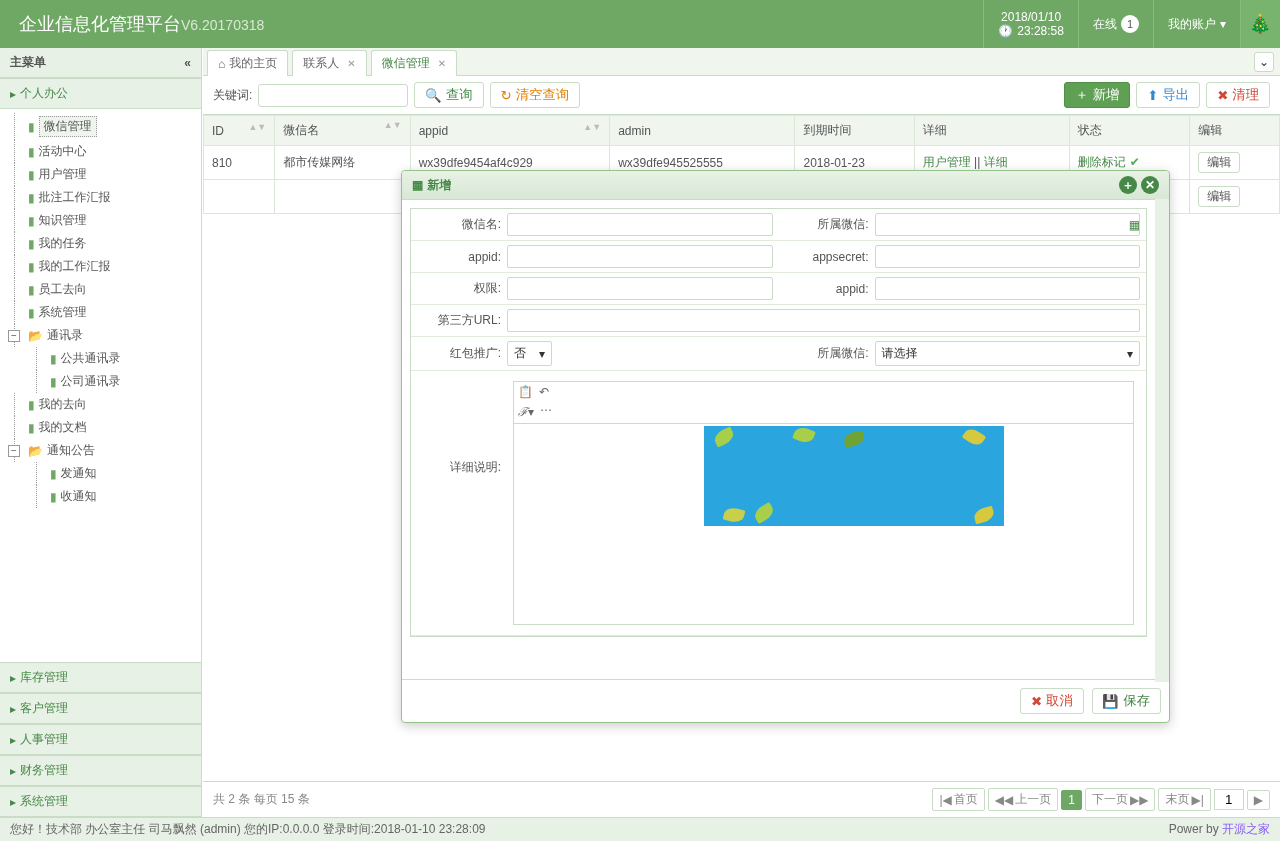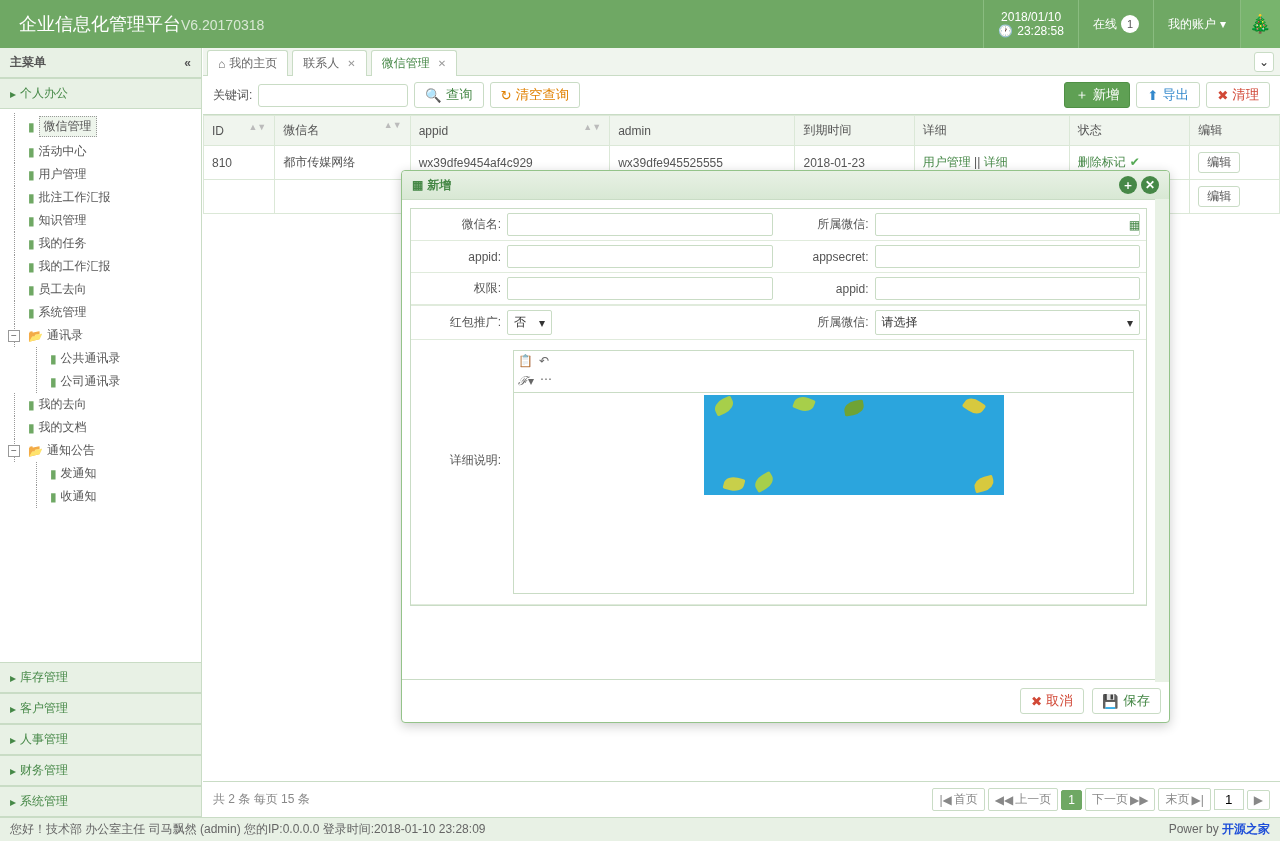--- a/index.html
+++ b/index.html
@@ -55,21 +55,21 @@
 .edit-pill { border: 1px solid #c9dcc5; border-radius: 3px; padding: 1px 8px; display: inline-block; cursor: pointer; }
 
 .pagination { border-top: 1px solid #c9dcc5; padding: 6px 10px; display: flex; align-items: center; color: #888; margin-top: auto; }
 .pagination .right { margin-left: auto; display: flex; gap: 3px; align-items: center; }
 .page-btn { border: 1px solid #c9dcc5; background: #fff; padding: 2px 6px; border-radius: 2px; cursor: pointer; color: #888; display: inline-flex; align-items: center; gap: 2px; }
 .page-btn.active { background: #6fa864; color: #fff; border-color: #6fa864; }
 .page-input { width: 30px; border: 1px solid #c9dcc5; padding: 2px; text-align: center; }
 
 .footer { height: 24px; background: #e8f1e5; border-top: 1px solid #c9dcc5; padding: 0 10px; display: flex; align-items: center; color: #666; font-size: 12px; }
 .footer .right { margin-left: auto; }
-.footer .right a { color: #1d4ed8; font-weight: bold; }
+.footer .right a { color: #8b5cf6; }
 
 .modal { position: absolute; left: 198px; top: 122px; right: 110px; bottom: 94px; background: #fff; border: 1px solid #94c38a; border-radius: 4px; box-shadow: 0 3px 12px rgba(0,0,0,0.2); display: flex; flex-direction: column; }
 .modal-header { background: linear-gradient(#e8f1e5, #d8e8d4); border-bottom: 1px solid #c9dcc5; padding: 5px 10px; display: flex; align-items: center; border-radius: 4px 4px 0 0; }
 .modal-title { color: #468847; font-weight: bold; display: flex; align-items: center; gap: 4px; }
 .modal-header-right { margin-left: auto; display: flex; gap: 4px; }
 .modal-hbtn { width: 18px; height: 18px; border-radius: 50%; background: #468847; color: #fff; display: flex; align-items: center; justify-content: center; font-size: 12px; cursor: pointer; font-weight: bold; }
 .modal-body { flex: 1; overflow: auto; padding: 0; border-right: 14px solid #e8f1e5; }
 .modal-body-inner { border: 1px solid #c9dcc5; margin: 8px; }
 .form-row { display: flex; border-bottom: 1px solid #e0ebdc; }
 .form-cell { flex: 1; display: flex; align-items: center; padding: 4px 6px; gap: 6px; }
@@ -358,40 +358,44 @@
           <div class="form-cell">
                 <span class="form-label">权限:</span>
                 <input class="form-input" style="">
               </div>
           <div class="form-cell">
                 <span class="form-label">appid:</span>
                 <input class="form-input" style="">
               </div>
         </div>
         <div class="form-row">
+          <div class="form-cell">
+                <span class="form-label">第三方URL:</span>
+                <input class="form-input" style="">
+              </div>
         </div>
         <div class="form-row">
           <div class="form-cell">
                 <span class="form-label">红包推广:</span>
                 <div class="form-select small">
                   <span>否</span>
                   <span>▾</span>
                 </div>
               </div>
           <div class="form-cell">
                 <span class="form-label">所属微信:</span>
                 <div class="form-select">
                   <span>请选择</span>
                   <span>▾</span>
                 </div>
               </div>
         </div>
         <div class="form-row" style="align-items:flex-start">
           <div class="form-cell" style="flex:0 0 100%;align-items:flex-start">
-            <span class="form-label" style="margin-top:108px">详细说明:</span>
+            <span class="form-label" style="margin-top:84px">详细说明:</span>
             <div style="flex:1">
               <div class="editor-box">
                 <div class="editor-toolbar">
                   <div class="editor-toolbar-row">
                         <span>📋</span>
                         <span>↶</span>
                       </div>
                   <div class="editor-toolbar-row">
                         <span><i>ℱ</i>▾</span>
                         <span>⋯</span>

